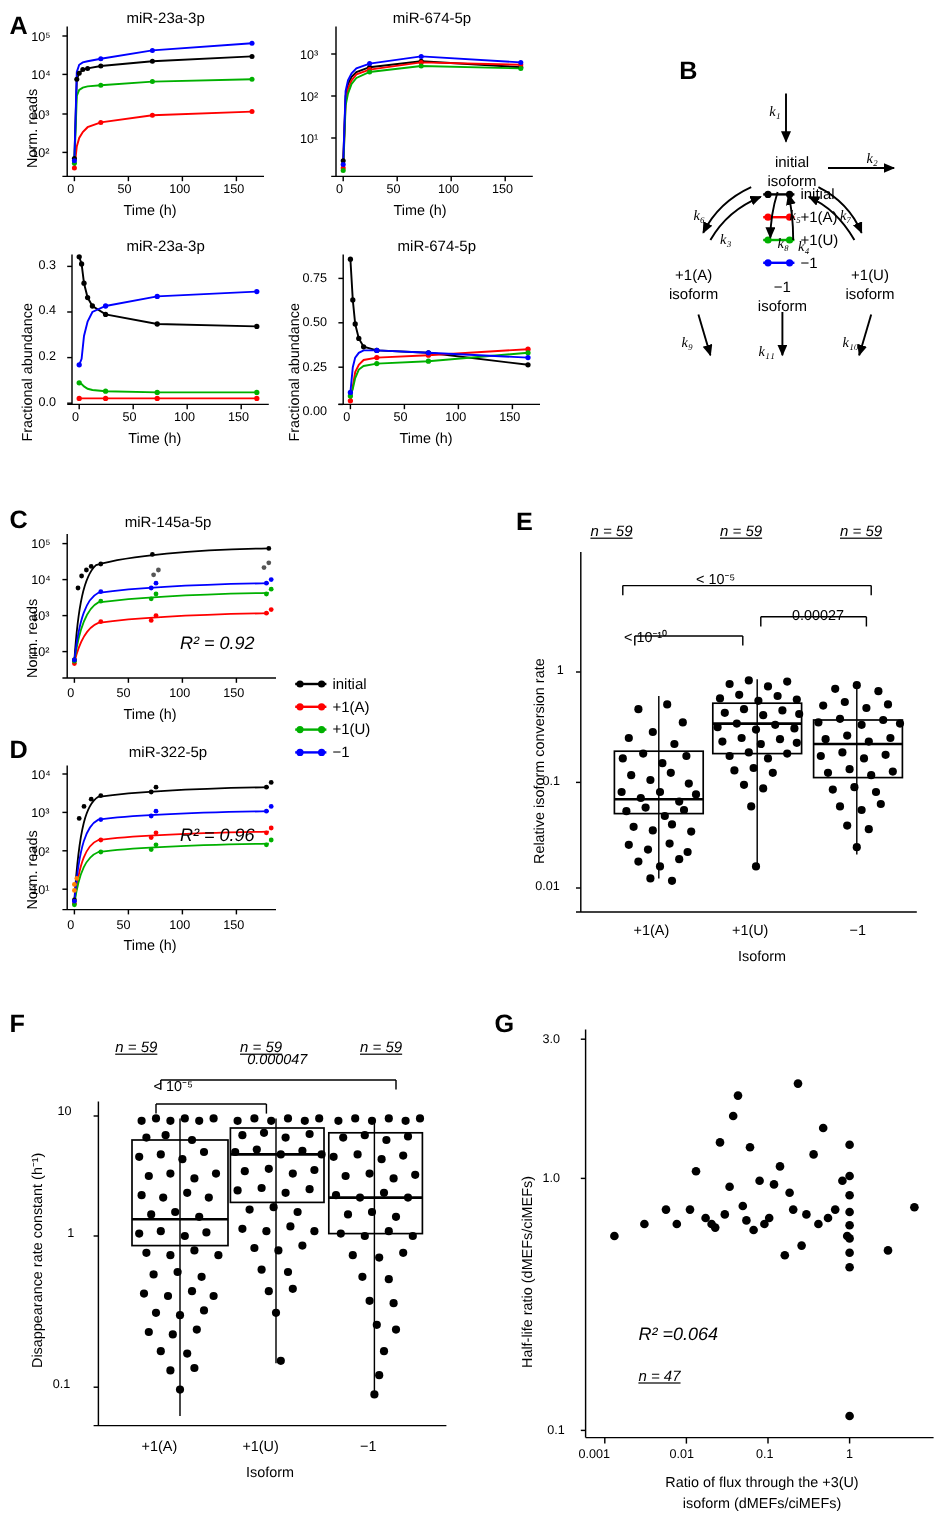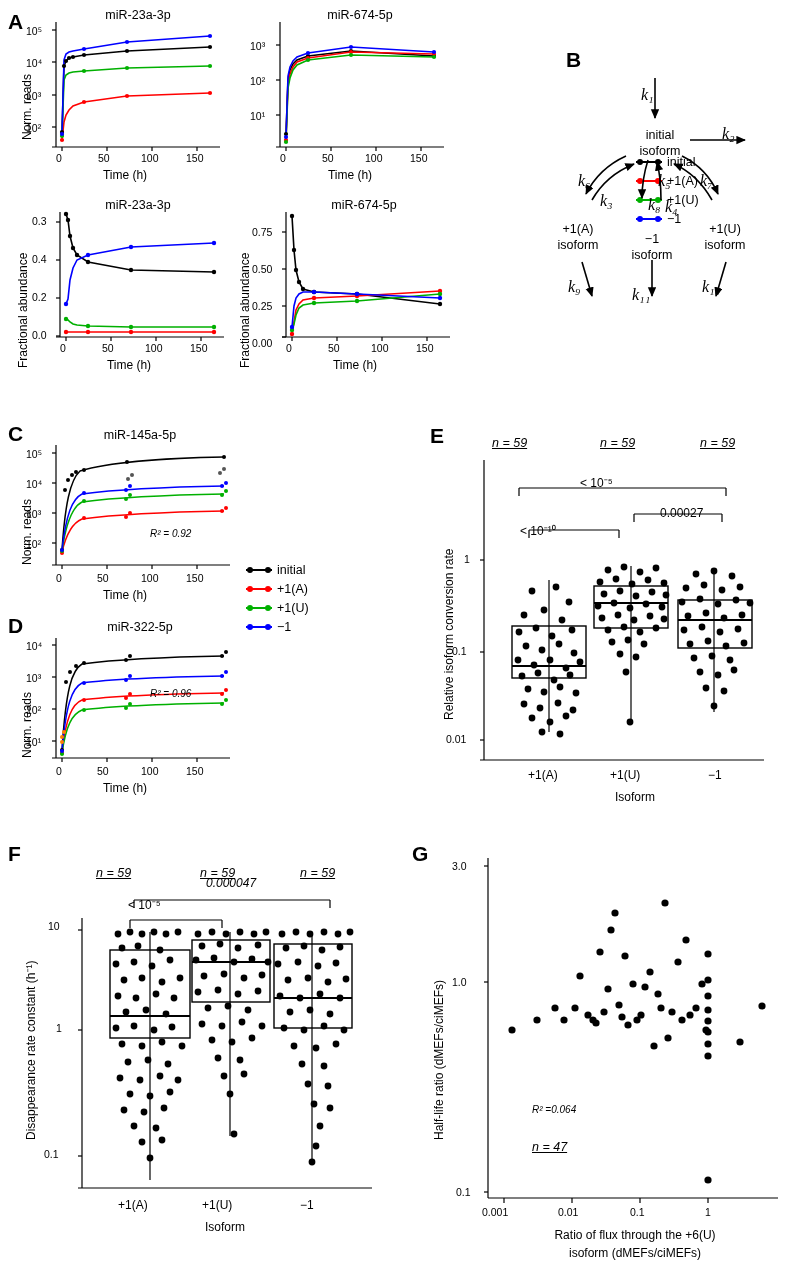--- a/index.html
+++ b/index.html
@@ -11,24 +11,24 @@
   .tick{position:absolute;font-size:10.5px;color:#000;white-space:nowrap;}
   svg{display:block;overflow:visible;}
   .legend{position:absolute;font-size:12.5px;}
   .legend .row{display:flex;align-items:center;height:19px;}
   .legend .swatch{width:26px;height:10px;position:relative;margin-right:5px;}
   .legend .swatch .ln{position:absolute;left:0;top:4px;width:26px;height:2px;}
   .legend .swatch .dot{position:absolute;width:6px;height:6px;border-radius:50%;top:2px;}
   .legend .swatch .d1{left:1px;}
   .legend .swatch .d2{left:19px;}
   .lbl{position:absolute;font-size:12.5px;text-align:center;white-space:nowrap;}
-  .kitalic{position:absolute;font-size:16px;font-style:italic;font-family:"Liberation Serif",serif;}
+  .kitalic{position:absolute;font-size:12px;font-style:italic;font-family:"Liberation Serif",serif;}
   .pv{position:absolute;font-size:12px;white-space:nowrap;}
   .nlab{position:absolute;font-size:12.5px;white-space:nowrap;text-decoration:underline;}
-  .r2{position:absolute;font-size:10px;white-space:nowrap;}
+  .r2{position:absolute;font-size:15px;white-space:nowrap;}
 </style>
 </head>
 <body>
 
 <div class="panel-letter" style="left:8px;top:10px;">A</div>
 
 <div class="ttl" style="left:38px;top:8px;width:200px;">miR-23a-3p</div>
 <div class="axlabel rot" style="left:20px;top:140px;">Norm. reads</div>
 <div class="tick" style="left:26px;top:25px;">10⁵</div>
 <div class="tick" style="left:26px;top:57px;">10⁴</div>
@@ -922,14 +922,14 @@
         <circle cx="226" cy="322" r="3.6"></circle>
     <circle cx="258" cy="184" r="3.6"></circle>
         <circle cx="280" cy="148" r="3.6"></circle>
   </g>
 </svg>
 </div>
 <div class="tick" style="left:482px;top:1206px;text-align:right;">0.001</div>
 <div class="tick" style="left:558px;top:1206px;">0.01</div>
 <div class="tick" style="left:630px;top:1206px;">0.1</div>
 <div class="tick" style="left:705px;top:1206px;">1</div>
-<div class="axlabel" style="left:500px;top:1228px;width:270px;">Ratio of flux through the +6(U)</div>
+<div class="axlabel" style="left:500px;top:1228px;width:270px;">Ratio of flux through the +3(U)</div>
 <div class="axlabel" style="left:500px;top:1246px;width:270px;">isoform (dMEFs/ciMEFs)</div>
 
 </body></html>

